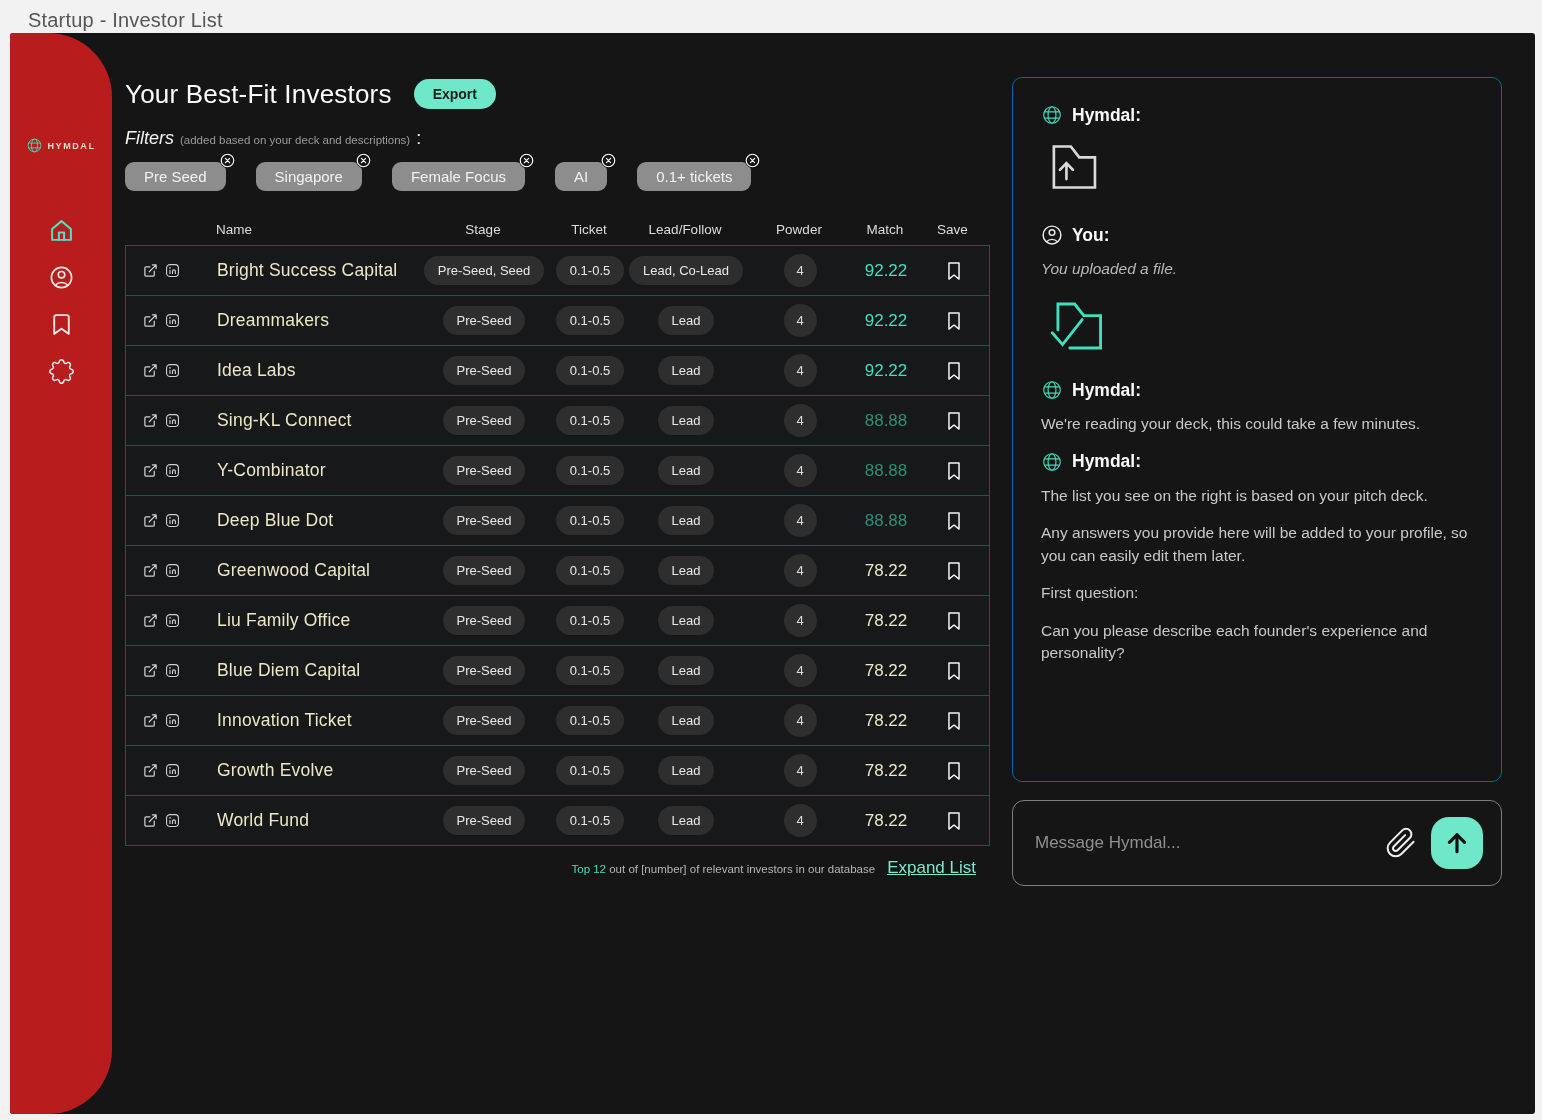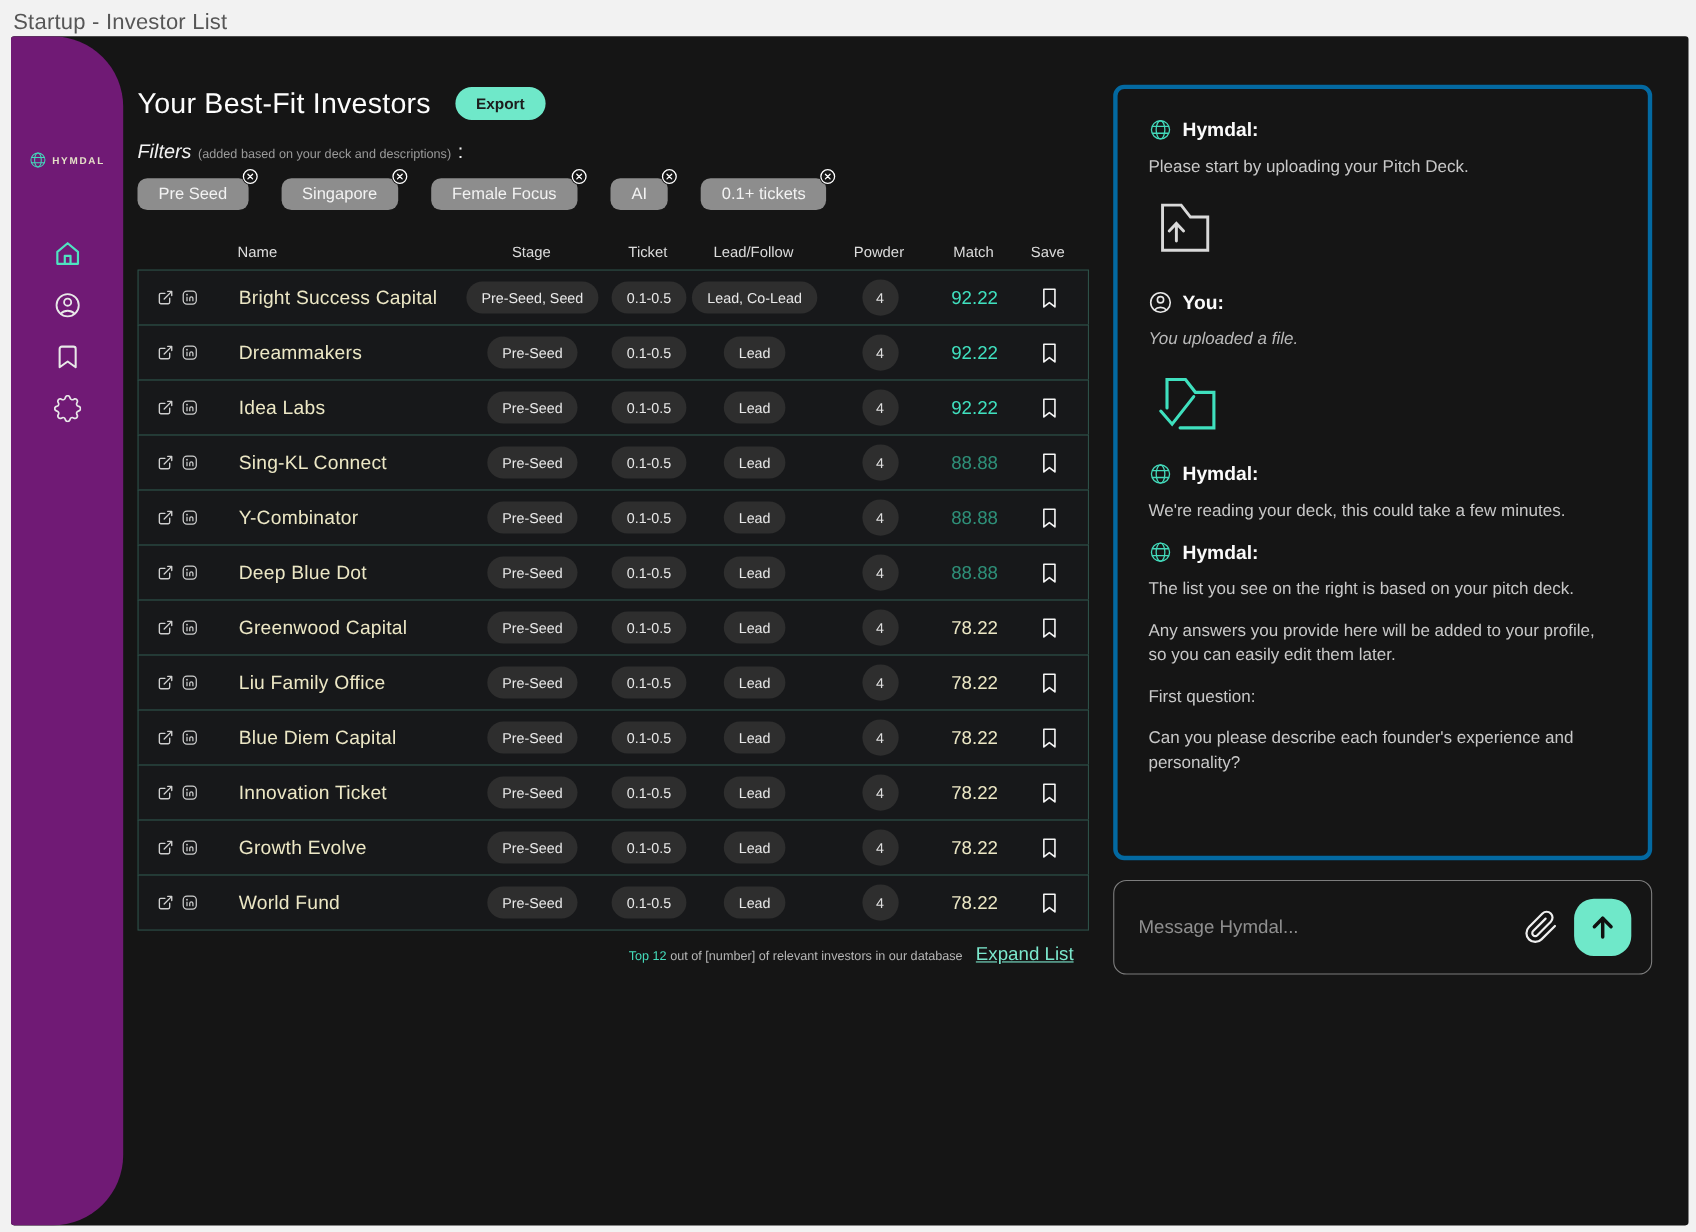--- a/index.html
+++ b/index.html
@@ -1,24 +1,24 @@
 <!DOCTYPE html>
 <html><head>
 <meta charset="utf-8">
 <style>
   * { margin:0; padding:0; box-sizing:border-box; }
   html,body { width:1542px; height:1120px; background:#f2f2f2; font-family:"Liberation Sans", sans-serif; overflow:hidden; }
 
-  .titlebar { height:41px; padding-left:12px; display:flex; align-items:center;
+  .titlebar { height:41px; padding-left:28px; display:flex; align-items:center;
     color:#565656; font-size:20px; letter-spacing:.2px; }
 
   .app { position:absolute; top:33px; left:10px; right:7px; bottom:6px; background:#151515; border-radius:3px; overflow:hidden; }
 
   
-  .sidebar { position:absolute; left:0; top:0; bottom:0; width:102px; background:#701a75;
+  .sidebar { position:absolute; left:0; top:0; bottom:0; width:102px; background:#b91c1c;
     border-radius:0 64px 64px 0; }
   .brand { position:absolute; top:104px; left:0; width:102px; display:flex; align-items:center; justify-content:center; gap:4px; }
   .brand svg { width:17px; height:17px; color:#43d9ba; }
   .brand span { color:#e5e0c8; font-size:9px; font-weight:bold; letter-spacing:1.6px; }
   .nav { position:absolute; top:184px; left:0; width:102px; display:flex; flex-direction:column; align-items:center; gap:21px; }
   .nav-item { width:28px; height:26px; display:flex; align-items:center; justify-content:center; cursor:pointer; }
   .nav-item svg { width:25px; height:25px; color:#e8e8e8; }
   .nav-item.active svg { color:#4fe3c1; }
 
   
@@ -59,21 +59,21 @@
   .match[data-tier="low"]  { color:#ece7c5; }
   .saveic svg { width:22px; height:24px; color:#f5f5f5; display:block; cursor:pointer; }
 
   .tfooter { width:865px; display:flex; align-items:baseline; justify-content:flex-end; gap:12px; margin-top:12px; padding-right:14px;text-align:center; }
   .tfoot-small { font-size:11.5px; color:#b5b5b5; }
   .tfoot-small b { color:#45ddbc; font-weight:normal; }
   .expand-link { color:#7ce8cd; font-size:17px; text-decoration:underline; cursor:pointer; }
 
   
   .chat-panel { position:absolute; left:1002px; top:44px; width:490px; height:705px;
-    border:4px solid #0369a1; border-radius:10px; padding:26px 28px; overflow:hidden; }
+    border:1px solid #0369a1; border-radius:10px; padding:26px 28px; overflow:hidden; }
   .msg-head { display:flex; align-items:center; gap:9px; margin-bottom:12px; }
   .msg-head svg { width:22px; height:22px; }
   .msg-head .globe { color:#43d9ba; }
   .msg-head .user { color:#e8e8e8; }
   .msg-sender { color:#fafafa; font-size:17.5px; font-weight:bold; }
   .msg-text { color:#c8c8c8; font-size:15.5px; line-height:1.45; margin-bottom:15px; }
   .msg-text.italic { font-style:italic; color:#b9b9b9; }
   .msg-block { margin-bottom:14px; }
   .attach-upload svg { width:58px; height:58px; color:#d9d9d9; display:block; margin:6px 0 28px 2px; }
   .attach-check svg { width:66px; height:62px; color:#3fe0be; display:block; margin:4px 0 22px 2px; }
@@ -735,21 +735,20 @@
 
   <div class="chat-panel">
 
     <div class="msg-block">
       <div class="msg-head">
         <svg class="globe">
             <use href="#i-globe"></use>
           </svg>
         <span class="msg-sender">Hymdal:</span>
       </div>
-      <div class="msg-text">Please start by uploading your Pitch Deck.</div>
       <div class="attach-upload">
           <svg>
             <use href="#i-folder-up"></use>
           </svg>
         </div>
     </div>
 
     <div class="msg-block">
       <div class="msg-head">
         <svg class="user">

